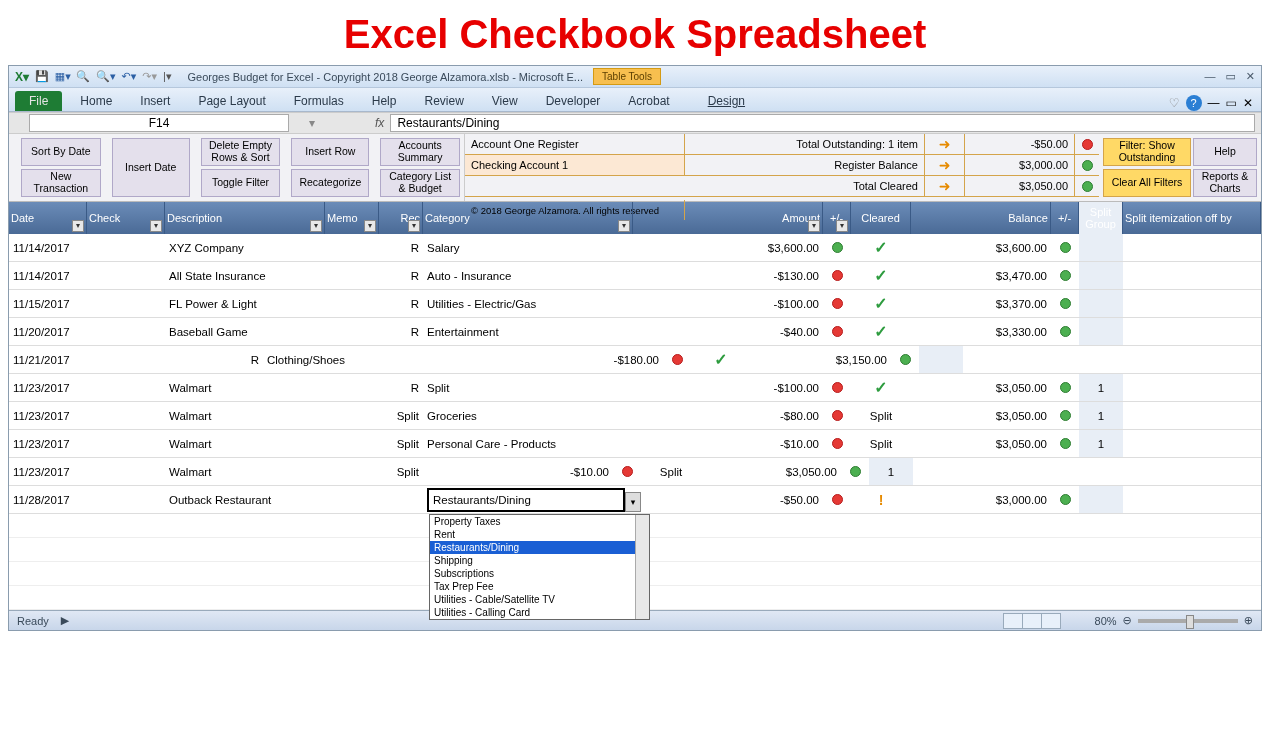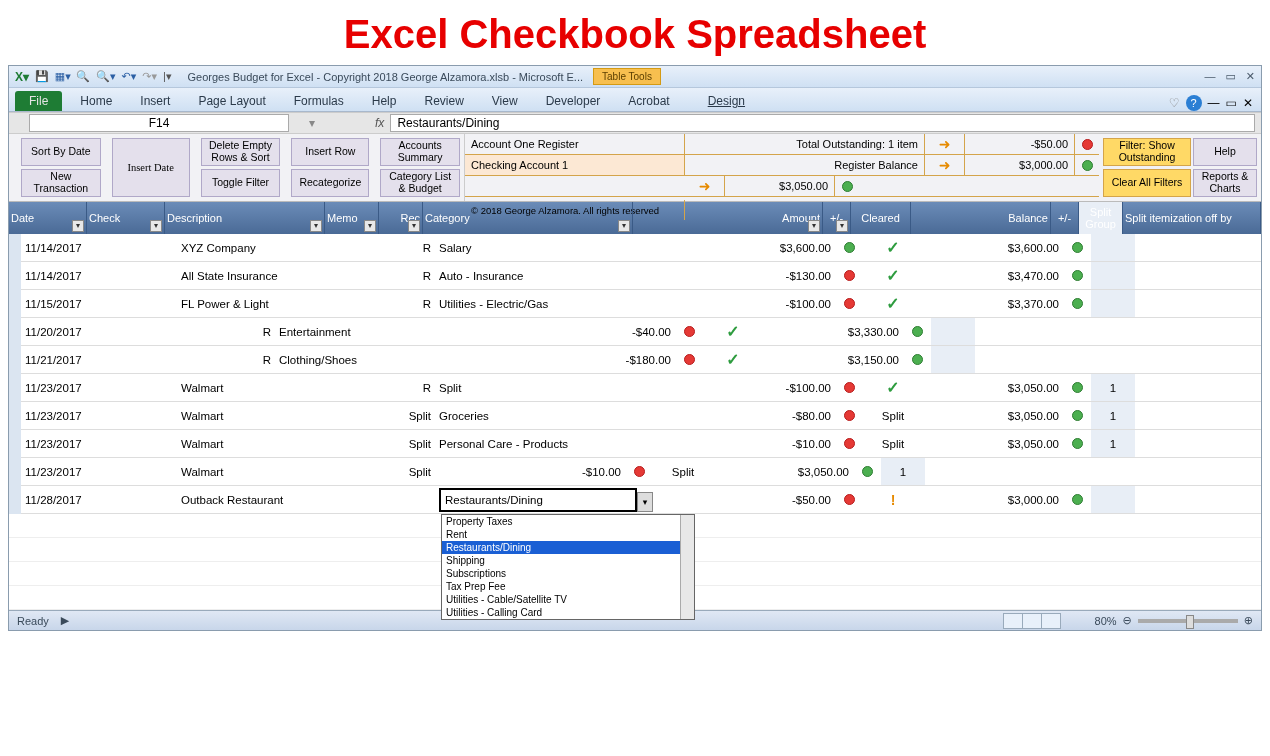--- a/index.html
+++ b/index.html
@@ -16,38 +16,38 @@
 .ribbon-tabs .tab.design { margin-left: 10px; text-decoration: underline; }
 .ribbon-tabs .right-icons { position: absolute; right: 8px; display: flex; gap: 6px; align-items: center; }
 .help-circle { width: 16px; height: 16px; border-radius: 50%; background: #2b7fd4; color: #fff; font-size: 11px; text-align: center; line-height: 16px; }
 .formula-bar { display: flex; align-items: center; height: 22px; background: #e6e6e6; border-top: 1px solid #ccc; border-bottom: 1px solid #ccc; font-size: 12px; }
 .name-box { width: 260px; background: #fff; border: 1px solid #aaa; height: 18px; padding: 0 8px; text-align: center; margin: 0 20px; display: flex; align-items: center; justify-content: center; }
 .fx-label { font-style: italic; color: #555; margin: 0 6px 0 60px; }
 .formula-input { flex: 1; background: #fff; border: 1px solid #aaa; height: 18px; padding: 0 6px; margin-right: 6px; display: flex; align-items: center; }
 .toolbar-zone { display: flex; background: #f2f2f5; border-bottom: 1px solid #bbb; }
 .btn-grid { display: grid; grid-template-columns: repeat(5, auto); grid-template-rows: repeat(2, 28px); gap: 3px; padding: 4px; }
 .tool-btn { background: #e4e0ec; border: 1px solid #b0a8c8; font-size: 10.5px; display: flex; align-items: center; justify-content: center; text-align: center; padding: 0 6px; cursor: pointer; min-width: 78px; line-height: 1.1; margin-left: 8px; }
-.tool-btn.insert-date { grid-row: span 2; font-family: Liberation Serif, serif; }
+.tool-btn.insert-date { grid-row: span 2; }
 .summary-block { flex: 1; border-left: 1px solid #ccc; }
 .summary-row { display: flex; height: 21px; font-size: 11px; align-items: center; border-bottom: 1px solid #d4a44a; }
 .summary-row > div { border-right: 1px solid #d4a44a; height: 100%; display: flex; align-items: center; padding: 0 6px; }
 .summary-row .c1 { width: 220px; }
 .summary-row.mid .c1 { background: #fce8d4; }
 .summary-row .c2 { width: 240px; justify-content: flex-end; }
 .summary-row .arrow { width: 40px; justify-content: center; color: #e68a00; font-size: 14px; }
 .summary-row .c3 { width: 110px; justify-content: flex-end; }
 .summary-row .dot-cell { width: 24px; justify-content: center; border-right: none; }
 .right-btns { display: flex; padding: 4px; gap: 2px; }
 .right-col { display: flex; flex-direction: column; gap: 3px; }
 .yellow-btn { background: #ffd966; border: 1px solid #d4a44a; font-size: 10.5px; padding: 2px 6px; text-align: center; width: 88px; height: 28px; display: flex; align-items: center; justify-content: center; line-height: 1.1; cursor: pointer; }
 .gray-btn { background: #e4e0ec; border: 1px solid #b0a8c8; font-size: 10.5px; padding: 2px 6px; text-align: center; width: 64px; height: 28px; display: flex; align-items: center; justify-content: center; line-height: 1.1; cursor: pointer; }
 .grid-header { display: flex; background: linear-gradient(#6b8cb8,#4a6a96); color: #fff; font-size: 11px; height: 32px; }
 .grid-header .hcol { display: flex; align-items: center; border-right: 1px solid #3a5a86; position: relative; padding: 0 2px; text-align: center; line-height: 1.1; }
 .filter-arrow { width: 12px; height: 12px; background: #e8e8e8; border: 1px solid #888; position: absolute; right: 2px; bottom: 2px; font-size: 8px; color: #333; text-align: center; line-height: 10px; }
-.data-row { display: flex; height: 28px; font-size: 11.5px; border-bottom: 1px solid #ddd; align-items: center; background: #fff; margin-left: 12px; }
+.data-row { display: flex; height: 28px; font-size: 11.5px; border-bottom: 1px solid #ddd; align-items: center; background: #fff; }
 .data-row .cell { display: flex; align-items: center; height: 100%; padding: 0 4px; }
 .c-date { width: 78px; }
 .c-check { width: 78px; }
 .c-desc { width: 160px; }
 .c-memo { width: 54px; }
 .c-rec { width: 44px; justify-content: flex-end; }
 .c-cat { width: 210px; }
 .c-amt { width: 190px; justify-content: flex-end; }
 .c-pm1 { width: 28px; justify-content: center; }
 .c-clr { width: 60px; justify-content: center; }
@@ -56,21 +56,21 @@
 .c-sg { width: 44px; justify-content: center; background: #e8eef6; }
 .c-split { width: 130px; }
 .dot { width: 11px; height: 11px; border-radius: 50%; display: inline-block; }
 .dot.green { background: #4caf50; border: 1px solid #2e7d32; }
 .dot.red { background: #e53935; border: 1px solid #b71c1c; }
 .check-mark { color: #2e9c3f; font-size: 16px; font-weight: bold; }
 .excl { color: #e68a00; font-size: 14px; font-weight: bold; }
 .active-cell { position: relative; }
 .cell-box { position: absolute; border: 2px solid #000; background: #fff; width: 198px; height: 24px; display: flex; align-items: center; padding: 0 4px; font-size: 11.5px; }
 .dd-btn { position: absolute; right: -18px; top: 2px; width: 16px; height: 20px; background: #ddd; border: 1px solid #888; text-align: center; font-size: 9px; line-height: 18px; }
-.dropdown { position: absolute; top: 24px; left: 0; width: 254px; background: #fff; border: 1px solid #666; font-size: 10px; z-index: 10; }
+.dropdown { position: absolute; top: 24px; left: 0; width: 221px; background: #fff; border: 1px solid #666; font-size: 10px; z-index: 10; }
 .dropdown .opt { padding: 0 4px; height: 13px; line-height: 13px; cursor: pointer; }
 .dropdown .opt.sel { background: #1a5fd4; color: #fff; }
 .dropdown .scroll { position: absolute; right: 0; top: 0; width: 14px; height: 100%; background: #e8e8e8; border-left: 1px solid #aaa; }
 .empty-row { height: 24px; border-bottom: 1px solid #eee; background: #fff; }
 .status-bar { display: flex; align-items: center; height: 20px; background: linear-gradient(#e0e8f4,#c8d6ea); border-top: 1px solid #9ab; font-size: 11px; padding: 0 8px; color: #3a4a5a; position: relative; }
 .status-bar .zoom { position: absolute; right: 8px; display: flex; align-items: center; gap: 6px; }
 .zoom-slider { width: 100px; height: 4px; background: #aaa; position: relative; }
 .zoom-slider::after { content: ''; position: absolute; left: 48px; top: -4px; width: 6px; height: 12px; background: #ddd; border: 1px solid #888; }
 .view-btns { position: absolute; right: 200px; display: flex; }
 .view-btn { width: 20px; height: 16px; border: 1px solid #9ab; background: #e8f0fa; margin-left: -1px; }
@@ -155,20 +155,21 @@
         <div class="c1">Checking Account 1</div>
         <div class="c2">Register Balance</div>
         <div class="arrow">➜</div>
         <div class="c3">$3,000.00</div>
         <div class="dot-cell">
             <span class="dot green"></span>
           </div>
       </div>
       <div class="summary-row">
         <div class="c1" style="font-size:9.5px;margin-top:48px;">© 2018 George Alzamora. All rights reserved</div>
+        <div class="c2">Total Cleared</div>
         <div class="arrow">➜</div>
         <div class="c3">$3,050.00</div>
         <div class="dot-cell">
             <span class="dot green"></span>
           </div>
       </div>
     </div>
     <div class="right-btns">
       <div class="right-col">
         <div class="yellow-btn">Filter: Show Outstanding</div>
@@ -291,20 +292,21 @@
         <div class="cell c-bal">$3,370.00</div>
         <div class="cell c-pm2">
           <span class="dot green"></span>
         </div>
         <div class="cell c-sg"></div>
         <div class="cell c-split" style="flex:1;"></div>
       </div>
       <div class="data-row">
         <div class="cell c-date">11/20/2017</div>
         <div class="cell c-check"></div>
+        <div class="cell c-desc">Baseball Game</div>
         <div class="cell c-memo"></div>
         <div class="cell c-rec">R</div>
         <div class="cell c-cat">Entertainment</div>
         <div class="cell c-amt">-$40.00</div>
         <div class="cell c-pm1">
           <span class="dot red"></span>
         </div>
         <div class="cell c-clr">
           <span class="check-mark">✓</span>
         </div>

